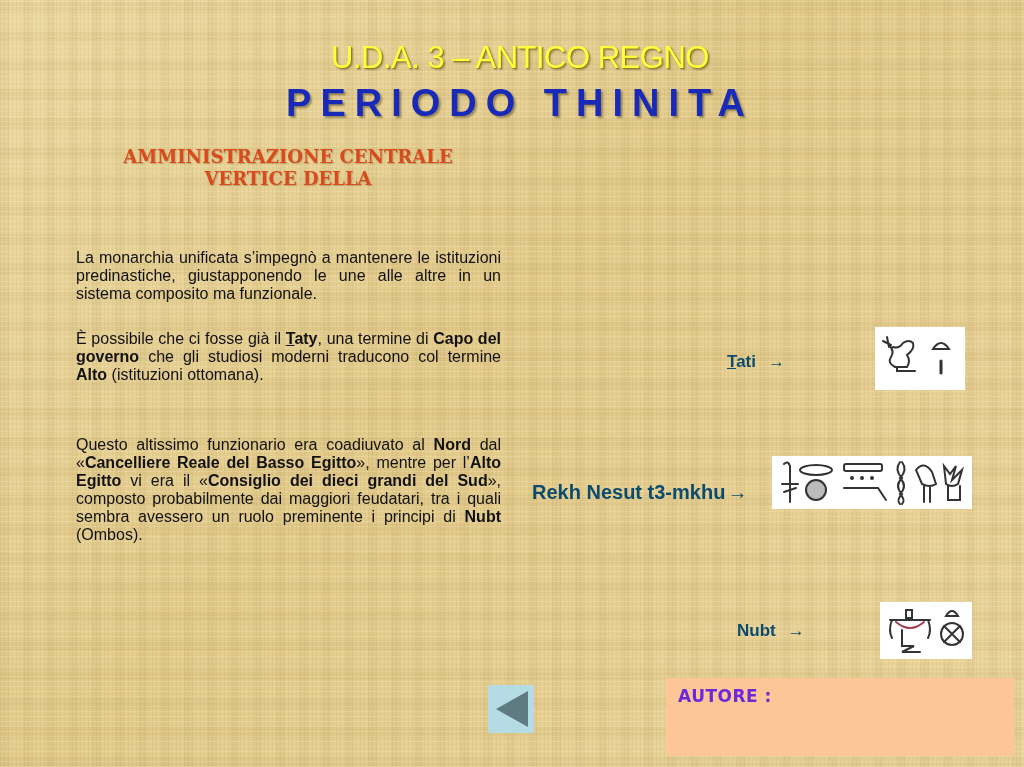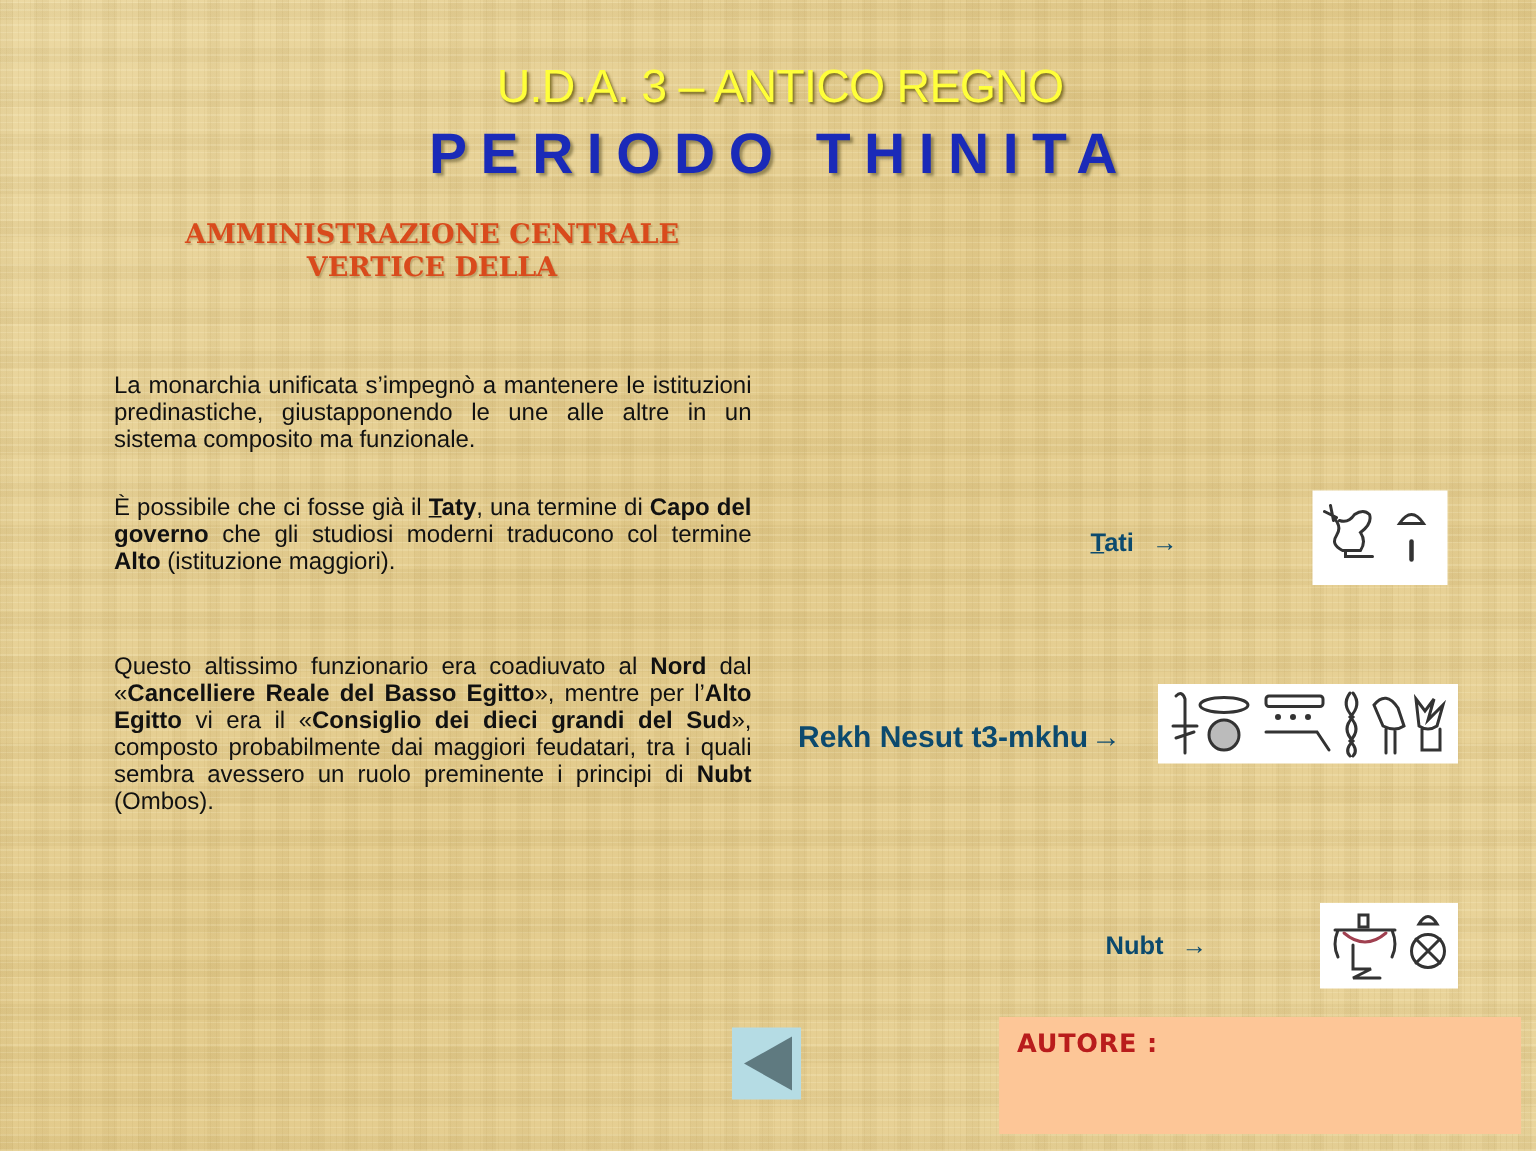--- a/index.html
+++ b/index.html
@@ -107,21 +107,21 @@
       left: 666px; top: 678px;
       width: 348px; height: 78px;
       background: #fdc697;
     }
     .author-label {
       position: absolute;
       left: 12px; top: 8px;
       font-family: "DejaVu Sans", sans-serif;
       font-weight: bold;
       font-size: 17px;
-      color: #b91c1c;
+      color: #6d28d9;
       letter-spacing: 0.5px;
     }
     .author-name {
       position: absolute;
       left: 12px; top: 44px;
       font-family: "DejaVu Sans", sans-serif;
       font-weight: bold;
       font-size: 17px;
       color: #1020c8;
       font-variant: small-caps;
@@ -135,21 +135,21 @@
 
   <div class="title1">U.D.A. 3 – ANTICO REGNO</div>
   <div class="title2">PERIODO THINITA</div>
 
   <div class="subtitle">
     <div>AMMINISTRAZIONE CENTRALE</div>
     <div>VERTICE DELLA</div>
   </div>
 
   <div class="para" id="p1"><span>La monarchia unificata s’impegnò a mantenere le istituzioni predinastiche, giustapponendo le une alle altre in un sistema composito ma funzionale.</span></div>
-  <div class="para" id="p2"><span>È possibile che ci fosse già il </span><b><u>T</u></b><b>aty</b><span>, una termine di </span><b>Capo del governo</b><span> che gli studiosi moderni traducono col termine </span><b>Alto</b><span> (istituzione maggiori).</span></div>
+  <div class="para" id="p2"><span>È possibile che ci fosse già il </span><b><u>T</u></b><b>aty</b><span>, una termine di </span><b>Capo del governo</b><span> che gli studiosi moderni traducono col termine </span><b>Alto</b><span> (istituzioni ottomana).</span></div>
   <div class="para" id="p3"><span>Questo altissimo funzionario era coadiuvato al </span><b>Nord</b><span> dal «</span><b>Cancelliere Reale del Basso Egitto</b><span>», mentre per l’</span><b>Alto Egitto</b><span> vi era il «</span><b>Consiglio dei dieci grandi del Sud</b><span>», composto probabilmente dai maggiori feudatari, tra i quali sembra avessero un ruolo preminente i principi di </span><b>Nubt</b><span> (Ombos).</span></div>
 
   <div class="label" id="lbl-tati">
     <u>T</u><span>ati</span><span class="arrow">→</span>
   </div>
   <div class="label" id="lbl-rekh">
     <span>Rekh Nesut t3-mkhu</span><span class="arrow">→</span>
   </div>
   <div class="label" id="lbl-nubt">
     <span>Nubt</span><span class="arrow">→</span>

